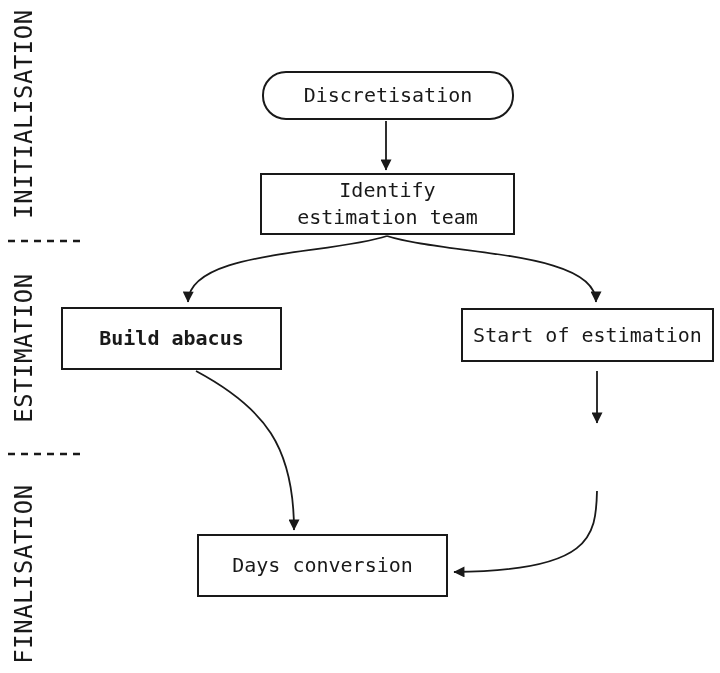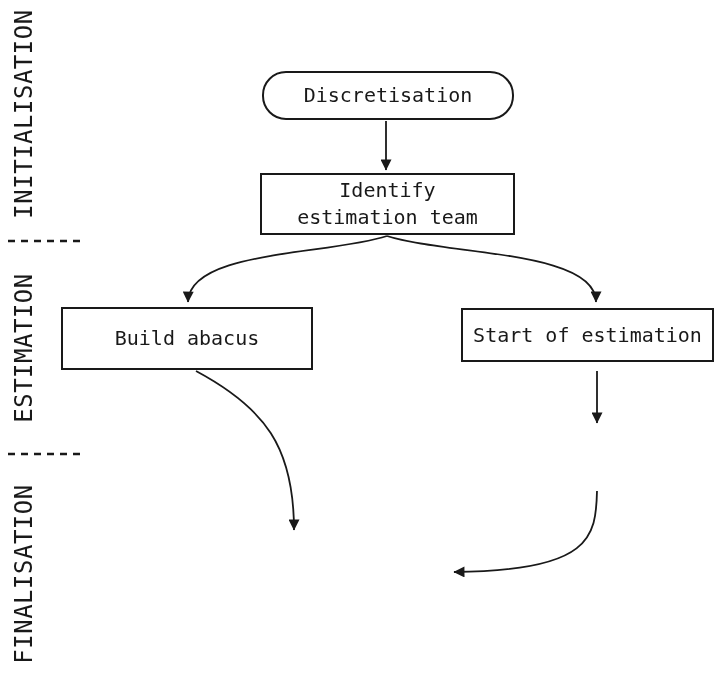--- a/index.html
+++ b/index.html
@@ -31,21 +31,21 @@
     display: flex;
     align-items: center;
     justify-content: center;
     text-align: center;
     font-size: 20px;
     line-height: 1.35;
     white-space: pre-line;
   }
   .node-discretisation { left: 262px; top: 71px;  width: 252px; height: 49px; border-radius: 24px; }
   .node-identify       { left: 260px; top: 173px; width: 255px; height: 62px; padding: 0 14px; }
-  .node-build-abacus   { left: 61px;  top: 307px; width: 252px; height: 63px; }
+  .node-build-abacus   { left: 61px;  top: 307px; width: 221px; height: 63px; font-weight: bold; }
   .node-start-estim    { left: 461px; top: 308px; width: 253px; height: 54px; }
   .node-risks          { left: 461px; top: 426px; width: 252px; height: 64px; }
   .node-days           { left: 197px; top: 534px; width: 251px; height: 63px; }
   .vlabel {
     position: absolute;
     left: 24px;
     transform: translate(-50%, -50%) rotate(-90deg);
     white-space: nowrap;
     font-size: 24px;
     font-weight: 500;
@@ -93,14 +93,17 @@
 
   <div class="node node-build-abacus">
     <span>Build abacus</span>
   </div>
 
   <div class="node node-start-estim">
     <span>Start of estimation</span>
   </div>
 
 
+  <div class="node node-days">
+    <span>Days conversion</span>
+  </div>
 
 </div>
 
 </body></html>

